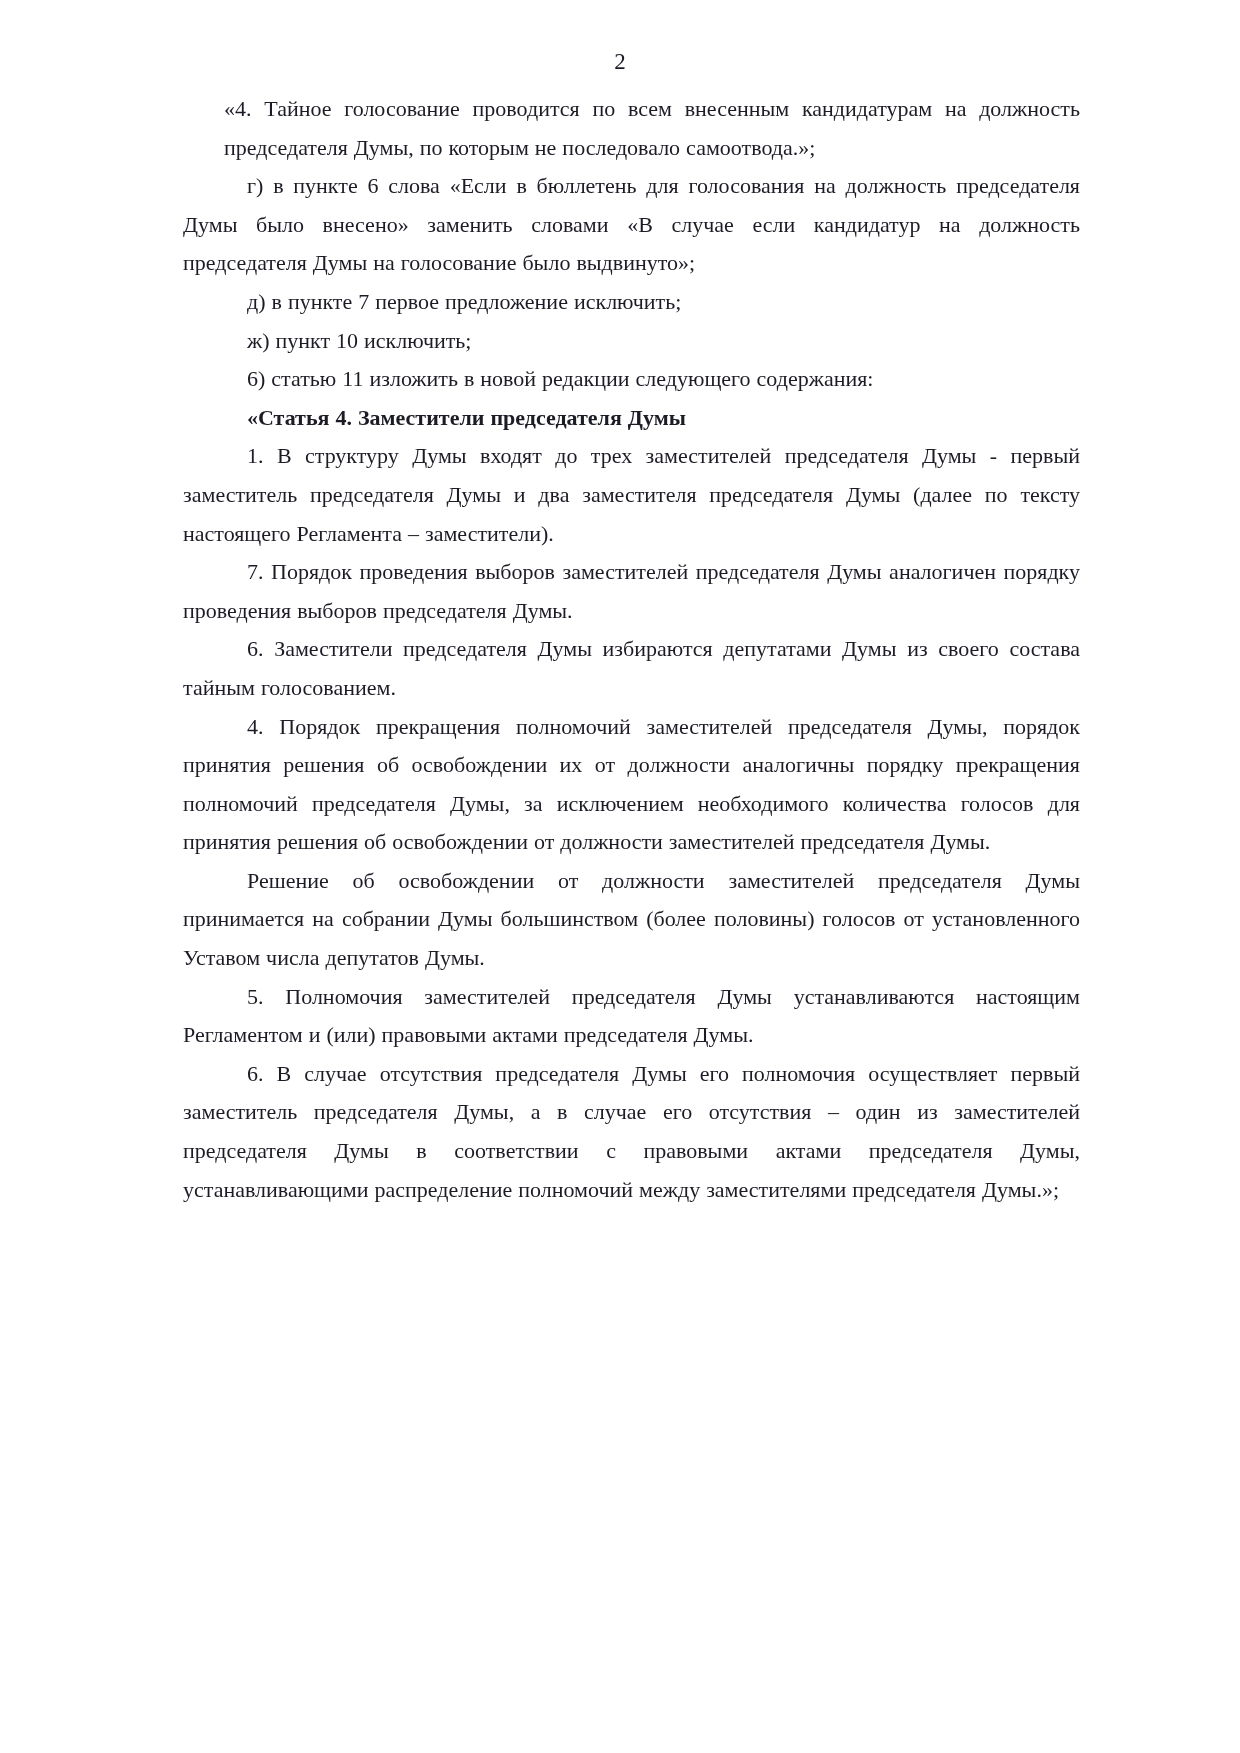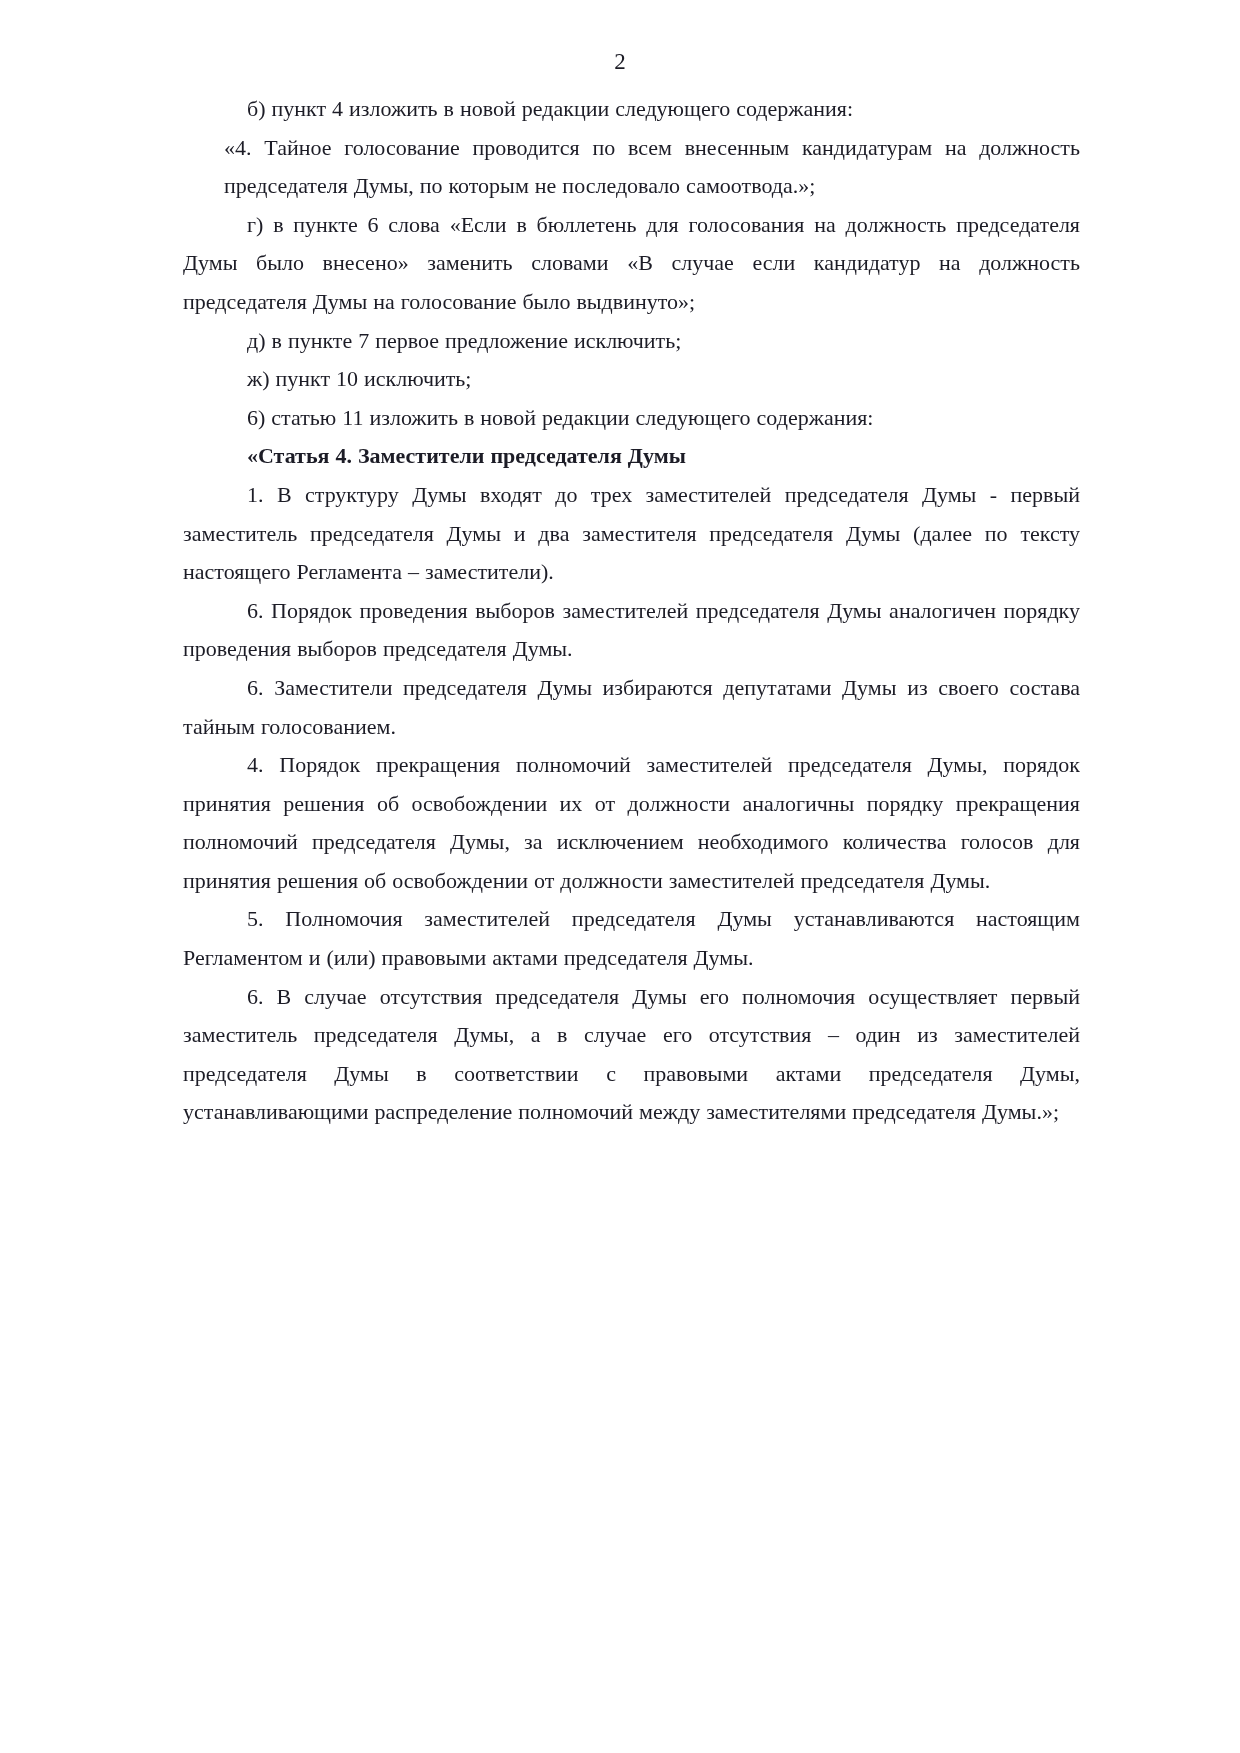--- a/index.html
+++ b/index.html
@@ -43,28 +43,28 @@
   .content p.heading { font-weight: bold; }
 </style>
 </head>
 <body>
 
 <div class="page">
 
   <div class="page-number">2</div>
 
   <div class="content">
-    <p>б) пункт 4 изложить в новой редакции следующего содержания:</p>
     <p class="flush">«4. Тайное голосование проводится по всем внесенным кандидатурам на должность председателя Думы, по которым не последовало самоотвода.»;</p>
     <p>г) в пункте 6 слова «Если в бюллетень для голосования на должность председателя Думы было внесено» заменить словами «В случае если кандидатур на должность председателя Думы на голосование было выдвинуто»;</p>
     <p>д) в пункте 7 первое предложение исключить;</p>
     <p>ж) пункт 10 исключить;</p>
     <p>6) статью 11 изложить в новой редакции следующего содержания:</p>
     <p class="heading">«Статья 4. Заместители председателя Думы</p>
     <p>1. В структуру Думы входят до трех заместителей председателя Думы - первый заместитель председателя Думы и два заместителя председателя Думы (далее по тексту настоящего Регламента – заместители).</p>
-    <p>6. Порядок проведения выборов заместителей председателя Думы аналогичен порядку проведения выборов председателя Думы.</p>
+    <p>7. Порядок проведения выборов заместителей председателя Думы аналогичен порядку проведения выборов председателя Думы.</p>
     <p>6. Заместители председателя Думы избираются депутатами Думы из своего состава тайным голосованием.</p>
     <p>4. Порядок прекращения полномочий заместителей председателя Думы, порядок принятия решения об освобождении их от должности аналогичны порядку прекращения полномочий председателя Думы, за исключением необходимого количества голосов для принятия решения об освобождении от должности заместителей председателя Думы.</p>
+    <p>Решение об освобождении от должности заместителей председателя Думы принимается на собрании Думы большинством (более половины) голосов от установленного Уставом числа депутатов Думы.</p>
     <p>5. Полномочия заместителей председателя Думы устанавливаются настоящим Регламентом и (или) правовыми актами председателя Думы.</p>
     <p>6. В случае отсутствия председателя Думы его полномочия осуществляет первый заместитель председателя Думы, а в случае его отсутствия – один из заместителей председателя Думы в соответствии с правовыми актами председателя Думы, устанавливающими распределение полномочий между заместителями председателя Думы.»;</p>
   </div>
 
 </div>
 
 </body></html>

